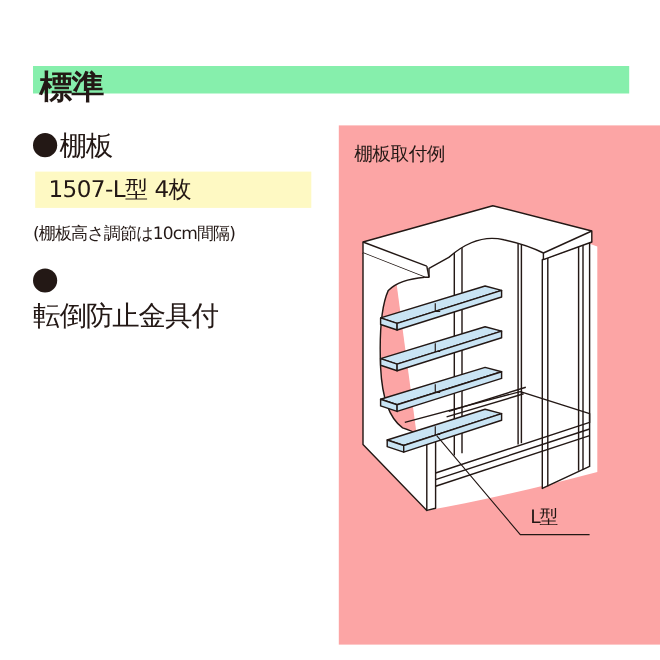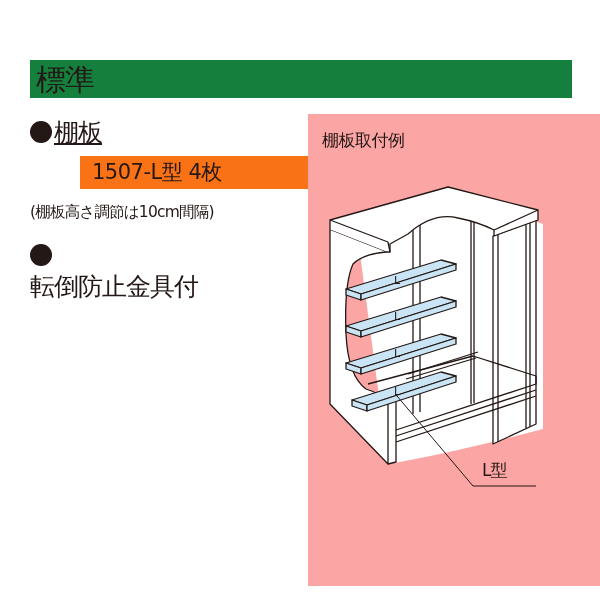--- a/index.html
+++ b/index.html
@@ -1,24 +1,24 @@
 <!DOCTYPE html>
 <html><head>
 <meta charset="utf-8">
 <style>
   html, body { margin: 0; padding: 0; background: #ffffff; }
   body { width: 600px; height: 600px; position: relative; overflow: hidden;
          font-family: "DejaVu Sans", "Liberation Sans", sans-serif; color: #231815; }
-  .header-band { position: absolute; left: 30px; top: 60px; width: 542px; height: 38px;
-                 background: #15803d; }
+  .header-band { position: absolute; left: 30px; top: 60px; width: 542px; height: 25px;
+                 background: #86efac; font-weight: bold; }
   .header-title { position: absolute; left: 6px; top: 1px; font-size: 30px; line-height: 38px; letter-spacing: -1px; }
-  .bullet-heading { position: absolute; left: 30px; font-size: 25px; line-height: 30px; letter-spacing: -1px; white-space: nowrap; text-decoration: underline; }
+  .bullet-heading { position: absolute; left: 30px; font-size: 25px; line-height: 30px; letter-spacing: -1px; white-space: nowrap; }
   .bullet-heading .dot { display: inline-block; width: 22px; height: 22px; border-radius: 50%;
                          background: #231815; vertical-align: -2px; margin-right: 2px; }
-  .spec-box { position: absolute; left: 32px; top: 156px; width: 251px; height: 33px; background: #f97316; margin-left: 48px; }
+  .spec-box { position: absolute; left: 32px; top: 156px; width: 251px; height: 33px; background: #fef9c3; }
   .spec-text { position: absolute; left: 12px; top: 2px; font-size: 21px; line-height: 29px; letter-spacing: -0.5px; }
   .note { position: absolute; left: 30px; top: 200px; font-size: 15.5px; line-height: 24px; letter-spacing: -0.8px; white-space: nowrap; text-align: center; }
   .line2 { position: absolute; left: 30px; top: 272px; font-size: 25px; line-height: 30px; letter-spacing: -1px; }
   .panel { position: absolute; left: 308px; top: 114px; width: 264px; height: 472px; background: #fca5a5; padding-left: 32px; }
   .panel-title { position: absolute; left: 14px; top: 14px; font-size: 17px; line-height: 24px; letter-spacing: -0.5px; }
   .illus { position: absolute; left: 0; top: 0; }
   .type-label { position: absolute; left: 174px; top: 345px; font-size: 17px; line-height: 22px; letter-spacing: -1px; }
   .shelf-l { font-family: "DejaVu Sans", sans-serif; font-size: 11px; fill: #231815; }
 </style>
 </head>

